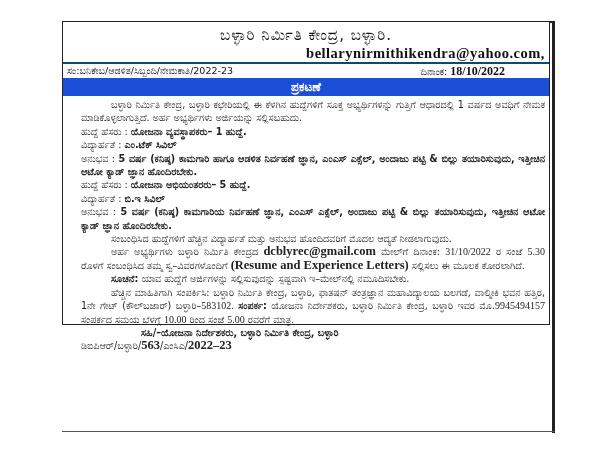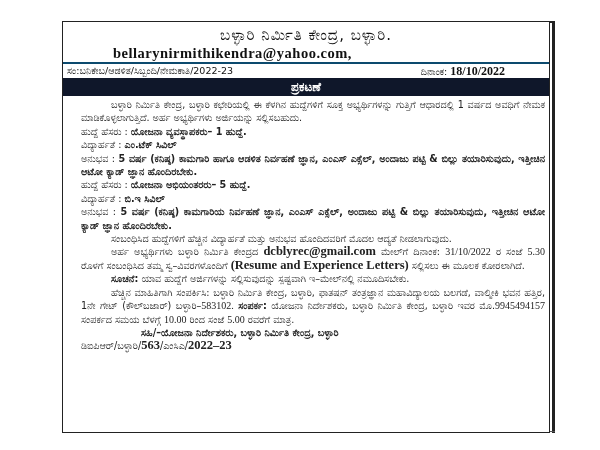--- a/index.html
+++ b/index.html
@@ -13,21 +13,21 @@
       position: relative;
       overflow: hidden;
       font-family: "DejaVu Serif", serif;
       color: #1a1a1a;
     }
     .notice {
       position: absolute;
       left: 62px;
       top: 21px;
       width: 488px;
-      height: 412px;
+      height: 304px;
       border: 1px solid #222;
       box-sizing: border-box;
       background: #fff;
     }
     .outer-right {
       position: absolute;
       left: 552px;
       top: 21px;
       width: 3px;
       height: 412px;
@@ -57,21 +57,21 @@
       font-family: "DejaVu Sans", sans-serif;
       font-size: 15px;
       letter-spacing: 1px;
       color: #111;
     }
     .hdr-contact {
       position: absolute;
       left: 4px; right: 4px;
       top: 23px;
       display: flex;
-      justify-content: space-between;
+      justify-content: flex-end;
       font-family: "Liberation Serif", serif;
       font-weight: bold;
       font-size: 14.5px;
       letter-spacing: 0.5px;
       color: #111;
       padding-left: 46px;
     }
     .hdr-contact .phone {
       font-family: "DejaVu Sans", sans-serif;
       font-weight: bold;
@@ -96,21 +96,21 @@
       padding-right: 40px;
       font-weight: bold;
       font-family: "Liberation Serif", serif;
       font-size: 12px;
     }
     .banner {
       position: absolute;
       left: 0; right: 0;
       top: 56px;
       height: 18px;
-      background: #0f172a;
+      background: #1d4ed8;
       color: #fff;
       text-align: center;
       font-family: "DejaVu Sans", sans-serif;
       font-weight: bold;
       font-size: 12px;
       line-height: 18px;
     }
     .body {
       position: absolute;
       left: 4px;

